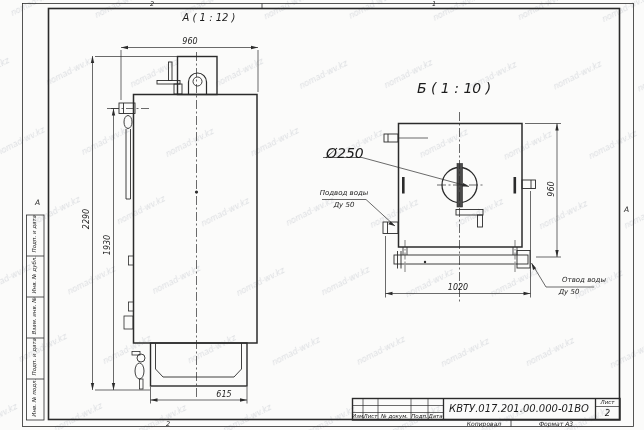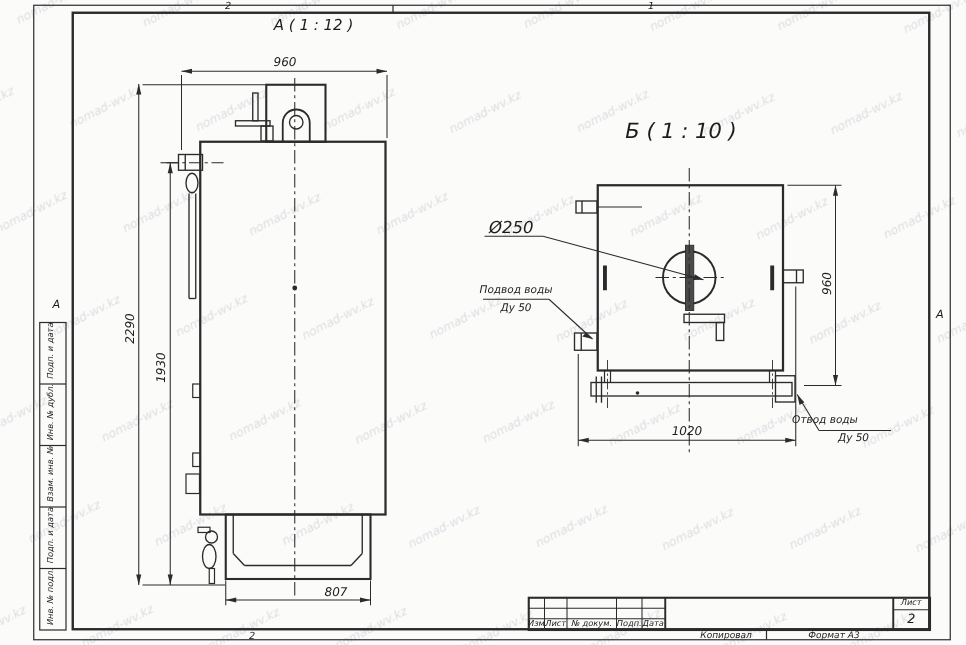--- a/index.html
+++ b/index.html
@@ -157,31 +157,32 @@
       <line x1="594" y1="287" x2="546" y2="287"></line>
       <line x1="546" y1="287" x2="531.5" y2="263"></line>
       <path d="M531.5,263 L533,270 L536.2,268.2 Z" fill="#2b2b2b" stroke="none"></path>
     </g>
   </svg>
 
   <div class="t c" style="left:159px;top:13px;width:100px;font-size:10px">А ( 1 : 12 )</div>
   <div class="t c" style="left:170px;top:38px;width:40px;font-size:8px">960</div>
   <div class="t c rot" style="left:67px;top:215px;width:40px;font-size:8px">2290</div>
   <div class="t c rot" style="left:88px;top:241px;width:40px;font-size:8px">1930</div>
-  <div class="t c" style="left:203px;top:391px;width:42px;font-size:8px">807</div>
+  <div class="t c" style="left:203px;top:391px;width:42px;font-size:8px">615</div>
 
   <div class="t c" style="left:404px;top:81px;width:100px;font-size:14px">Б ( 1 : 10 )</div>
-  <div class="t" style="left:326px;top:146px;font-size:11px">Ø250</div>
+  <div class="t" style="left:326px;top:146px;font-size:14px">Ø250</div>
   <div class="t c" style="left:318px;top:190px;width:52px;font-size:7px">Подвод воды</div>
   <div class="t c" style="left:318px;top:201.5px;width:52px;font-size:7px">Ду 50</div>
-  <div class="t c" style="left:522px;top:277px;width:56px;font-size:7px">Отвод воды</div>
+  <div class="t c" style="left:556px;top:277px;width:56px;font-size:7px">Отвод воды</div>
   <div class="t c" style="left:541px;top:289px;width:56px;font-size:7px">Ду 50</div>
   <div class="t c rot" style="left:532px;top:185px;width:40px;font-size:8px">960</div>
   <div class="t c" style="left:436px;top:284px;width:44px;font-size:8px">1020</div>
 
+  <div class="t c" style="left:443px;top:398px;width:152px;height:22px;line-height:22px;font-size:10px">КВТУ.017.201.00.000-01ВО</div>
   <div class="t c" style="left:595px;top:399.5px;width:25px;font-size:5.5px">Лист</div>
   <div class="t c" style="left:595px;top:406px;width:25px;height:14px;line-height:14px;font-size:8.5px">2</div>
   <div class="t c" style="left:352px;top:413.5px;width:11px;font-size:5.5px">Изм.</div>
   <div class="t c" style="left:363px;top:413.5px;width:15px;font-size:5.5px">Лист</div>
   <div class="t c" style="left:378px;top:413.5px;width:33px;font-size:5.5px">№ докум.</div>
   <div class="t c" style="left:411px;top:413.5px;width:17px;font-size:5.5px">Подп.</div>
   <div class="t c" style="left:428px;top:413.5px;width:15px;font-size:5.5px">Дата</div>
   <div class="t c" style="left:452px;top:420.5px;width:64px;font-size:6px">Копировал</div>
   <div class="t c" style="left:524px;top:420.5px;width:64px;font-size:6px">Формат А3</div>
 

